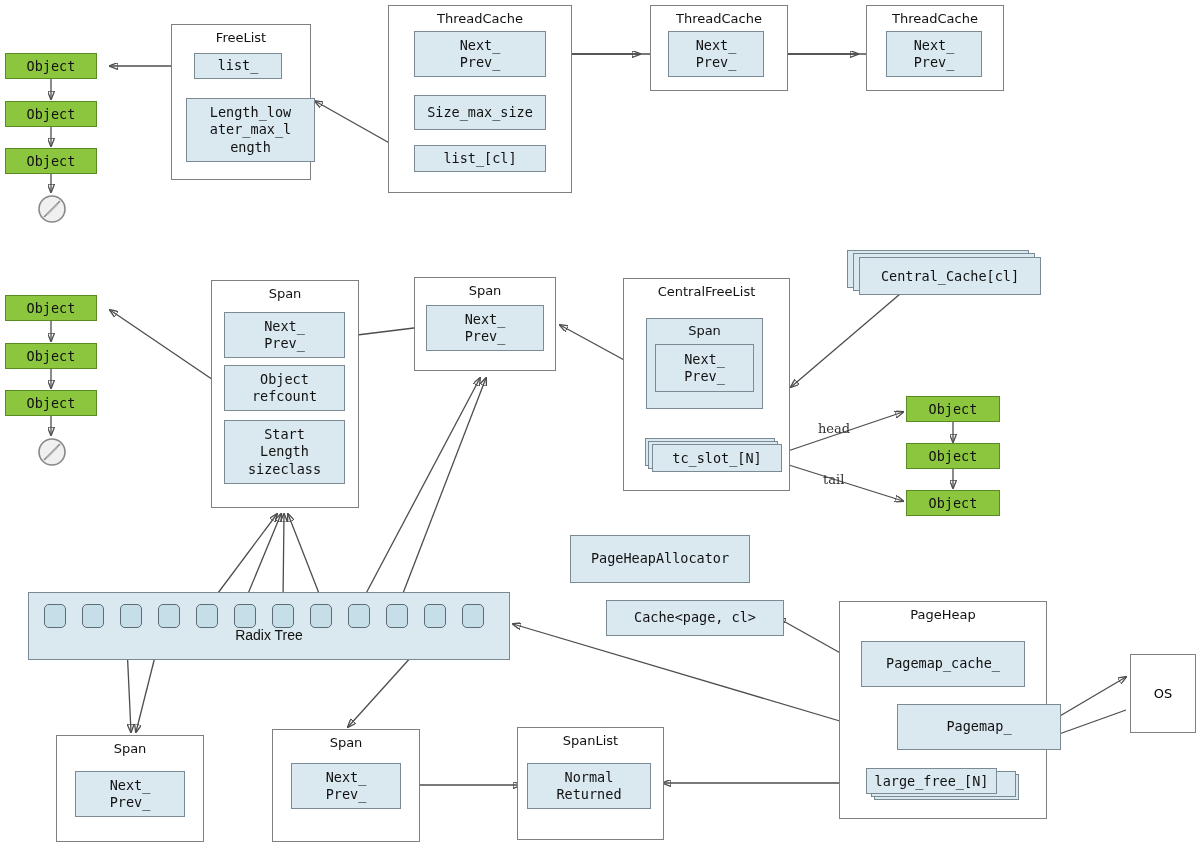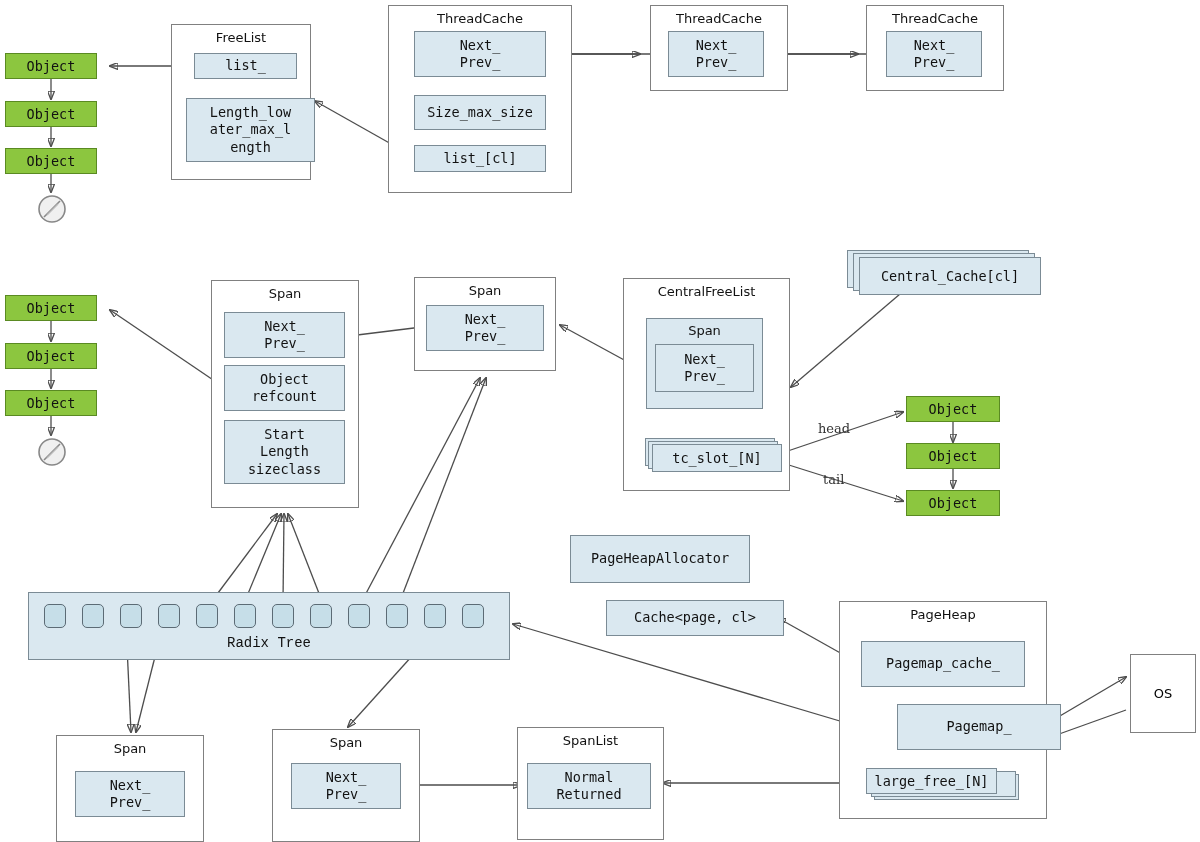--- a/index.html
+++ b/index.html
@@ -26,22 +26,22 @@
   
   .stack{position:absolute;box-sizing:border-box;}
   .stack .lay{position:absolute;border:1.3px solid #7b8b95;background:#dae8f0;box-sizing:border-box;}
   .stack .top{display:flex;align-items:center;justify-content:center;
       font-family:"DejaVu Sans Mono", monospace;font-size:13.5px;color:#111;}
 
   
   .radix{position:absolute;border:1.3px solid #7b8b95;background:#dae8f0;box-sizing:border-box;}
   .radix .cell{position:absolute;width:22px;height:24px;border:1.4px solid #5c6b75;
       border-radius:5px;background:#c6dee8;box-sizing:border-box;}
-  .radix .caption{position:absolute;left:0;right:0;bottom:8px;text-align:center;
-      font-family:Liberation Mono, monospace;font-size:14px;color:#111;}
+  .radix .caption{position:absolute;left:0;right:0;bottom:16px;text-align:center;
+      font-family:Liberation Sans, sans-serif;font-size:14px;color:#111;}
 
   .edgelabel{position:absolute;font-family:"DejaVu Serif", serif;font-size:13px;color:#333;}
 
   svg.wires{position:absolute;left:0;top:0;width:1200px;height:842px;overflow:visible;pointer-events:none;}
   svg.wires line, svg.wires path{stroke:#4d4d4d;stroke-width:1.3px;fill:none;}
   .nullsym{position:absolute;}
 </style>
 </head>
 <body>
 
@@ -115,21 +115,21 @@
 
   <svg class="nullsym" style="left:36px;top:193px;width:32px;height:32px;">
     <circle cx="16" cy="16" r="13" fill="#f0f0f0" stroke="#888" stroke-width="1.6"></circle>
     <line x1="8" y1="24" x2="24" y2="8" stroke="#888" stroke-width="1.6"></line>
     <line x1="11" y1="22" x2="22" y2="11" stroke="#bbb" stroke-width="1.4"></line>
   </svg>
 
   <div class="node container" style="left:171px;top:24px;width:140px;height:156px;">
     <div class="title">FreeList</div>
   </div>
-  <div class="node field" style="left:194px;top:53px;width:103px;height:26px;">list_</div>
+  <div class="node field" style="left:194px;top:53px;width:88px;height:26px;">list_</div>
   <div class="node field" style="left:186px;top:98px;width:129px;height:64px;">Length_low
 ater_max_l
 ength</div>
 
   <div class="node container" style="left:388px;top:5px;width:184px;height:188px;">
     <div class="title">ThreadCache</div>
   </div>
   <div class="node field" style="left:414px;top:31px;width:132px;height:46px;">Next_
 Prev_</div>
   <div class="node field" style="left:414px;top:95px;width:132px;height:35px;">Size_max_size</div>

